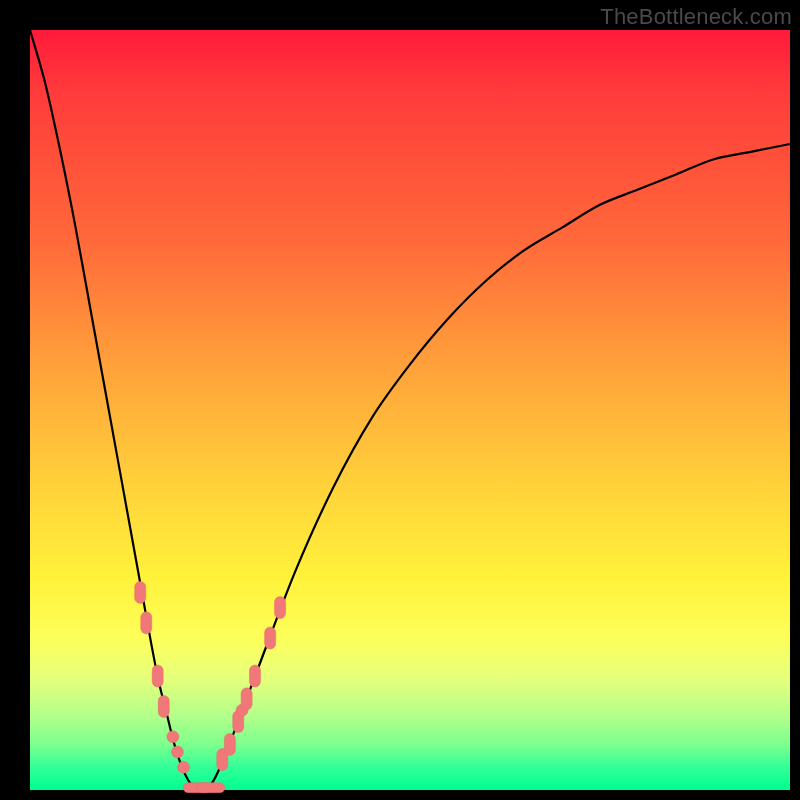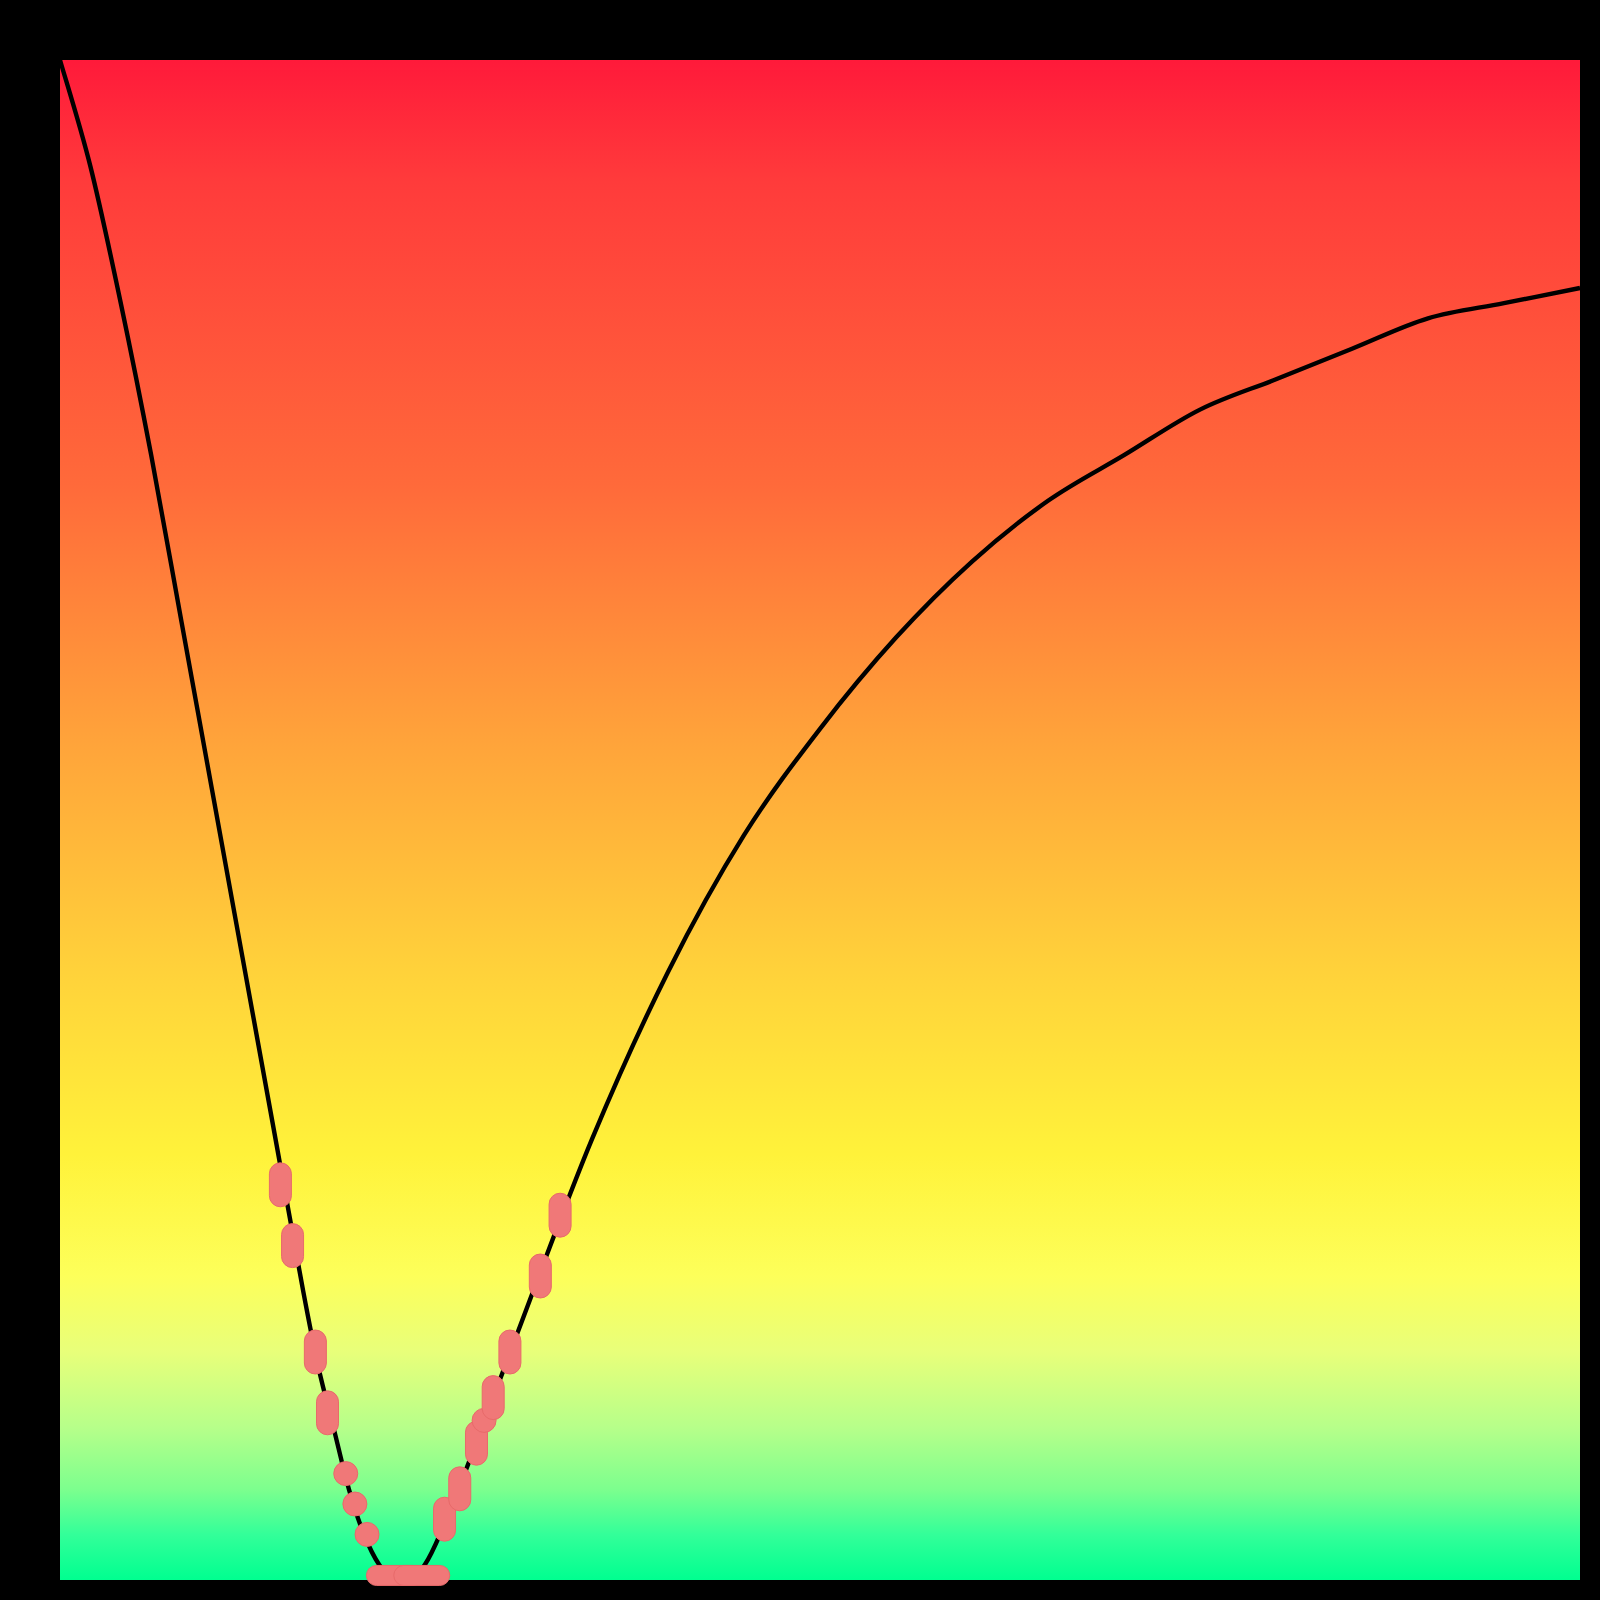--- a/index.html
+++ b/index.html
@@ -92,13 +92,14 @@
           <rect x="194.38" y="703.4" width="11" height="22" rx="5.5" class="marker"></rect>
           <rect x="202.73999999999998" y="680.6" width="11" height="22" rx="5.5" class="marker"></rect>
           <circle cx="212.03999999999996" cy="680.2" r="6" class="marker"></circle>
           <rect x="211.1" y="657.8" width="11" height="22" rx="5.5" class="marker"></rect>
           <rect x="219.46000000000004" y="635" width="11" height="22" rx="5.5" class="marker"></rect>
           <rect x="234.66" y="597" width="11" height="22" rx="5.5" class="marker"></rect>
           <rect x="244.53999999999996" y="566.6" width="11" height="22" rx="5.5" class="marker"></rect>
         </g>
     </svg>
   </div>
+  <div class="watermark">TheBottleneck.com</div>
 </div>
 
 </body></html>

